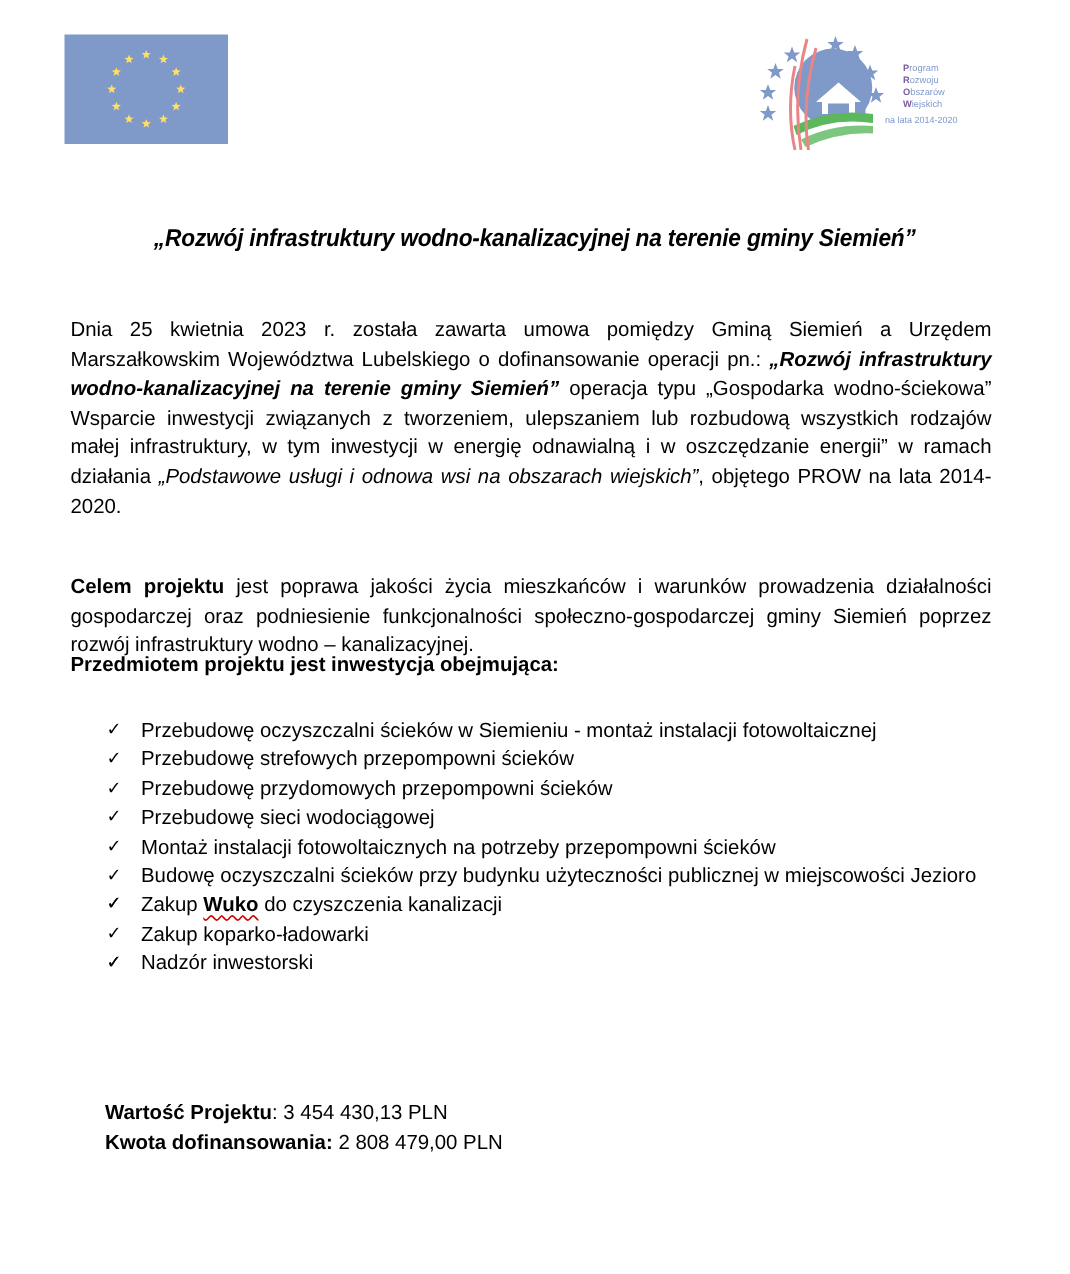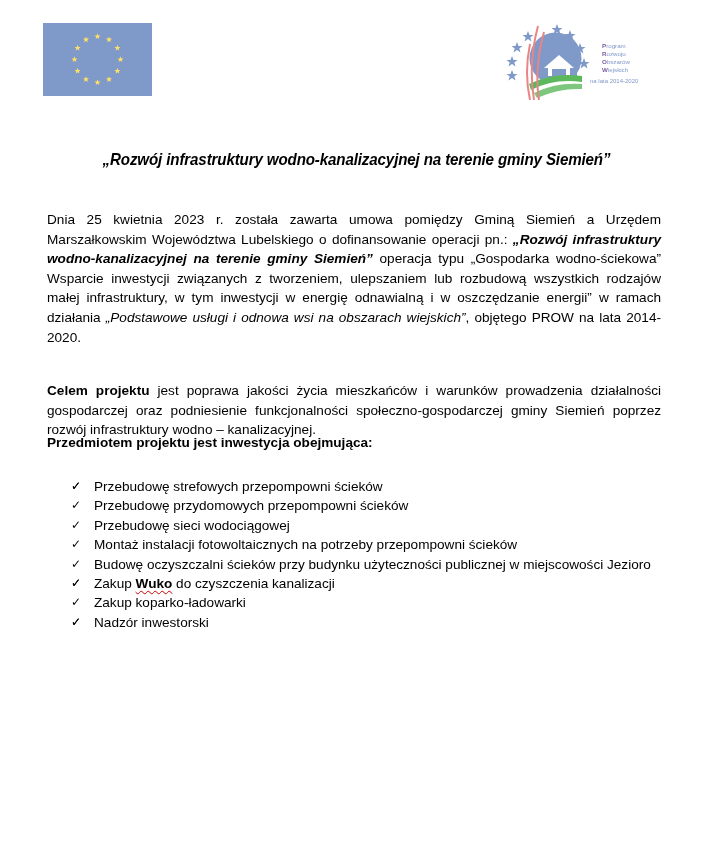--- a/index.html
+++ b/index.html
@@ -82,27 +82,29 @@
   <span>Dnia 25 kwietnia 2023 r. została zawarta umowa pomiędzy Gminą Siemień a Urzędem Marszałkowskim Województwa Lubelskiego o dofinansowanie operacji pn.: </span><b class="bi">„Rozwój infrastruktury wodno-kanalizacyjnej na terenie gminy Siemień”</b><span> operacja typu „Gospodarka wodno-ściekowa” Wsparcie inwestycji związanych z tworzeniem, ulepszaniem lub rozbudową wszystkich rodzajów małej infrastruktury, w tym inwestycji w energię odnawialną i w oszczędzanie energii” w ramach działania </span><i class="it">„Podstawowe usługi i odnowa wsi na obszarach wiejskich”</i><span>, objętego PROW na lata 2014-2020.</span>
 </div>
 
 <div class="para p2">
   <b>Celem projektu</b><span> jest poprawa jakości życia mieszkańców i warunków prowadzenia działalności gospodarczej oraz podniesienie funkcjonalności społeczno-gospodarczej gminy Siemień poprzez rozwój infrastruktury wodno – kanalizacyjnej.</span>
 </div>
 
 <div class="list-head">Przedmiotem projektu jest inwestycja obejmująca:</div>
 
 <ul class="items">
-  <li><span class="check">✓</span></li>
+  <li><span class="check">✓</span><span>Przebudowę oczyszczalni ścieków w Siemieniu - montaż instalacji fotowoltaicznej</span></li>
   <li><span class="check">✓</span><span>Przebudowę strefowych przepompowni ścieków</span></li>
   <li><span class="check">✓</span><span>Przebudowę przydomowych przepompowni ścieków</span></li>
   <li><span class="check">✓</span><span>Przebudowę sieci wodociągowej</span></li>
   <li><span class="check">✓</span><span>Montaż instalacji fotowoltaicznych na potrzeby przepompowni ścieków</span></li>
   <li><span class="check">✓</span><span>Budowę oczyszczalni ścieków przy budynku użyteczności publicznej w miejscowości Jezioro</span></li>
   <li><span class="check">✓</span></li>
   <li><span class="check">✓</span><span>Zakup </span><span class="spell">Wuko</span><span> do czyszczenia kanalizacji</span></li>
   <li><span class="check">✓</span><span>Zakup koparko-ładowarki</span></li>
   <li><span class="check">✓</span></li>
   <li><span class="check">✓</span><span>Nadzór inwestorski</span></li>
 </ul>
 
 <div class="values">
+  <div><b>Wartość Projektu</b><span>: </span><span>3 454 430,13 PLN</span></div>
+  <div><b>Kwota dofinansowania:</b><span> 2 808 479,00 PLN</span></div>
 </div>
 
 </body></html>

